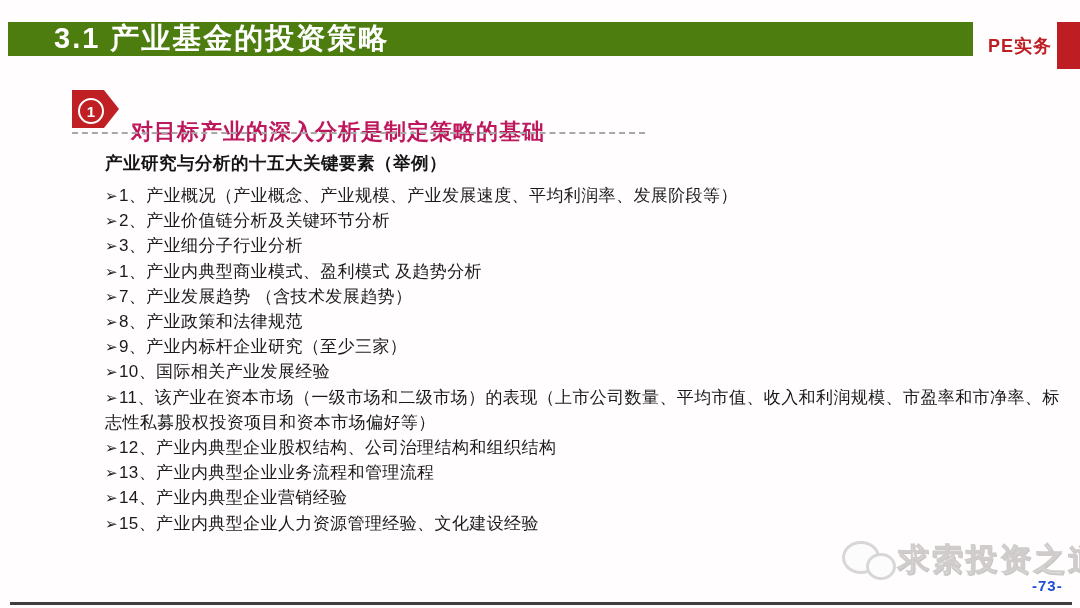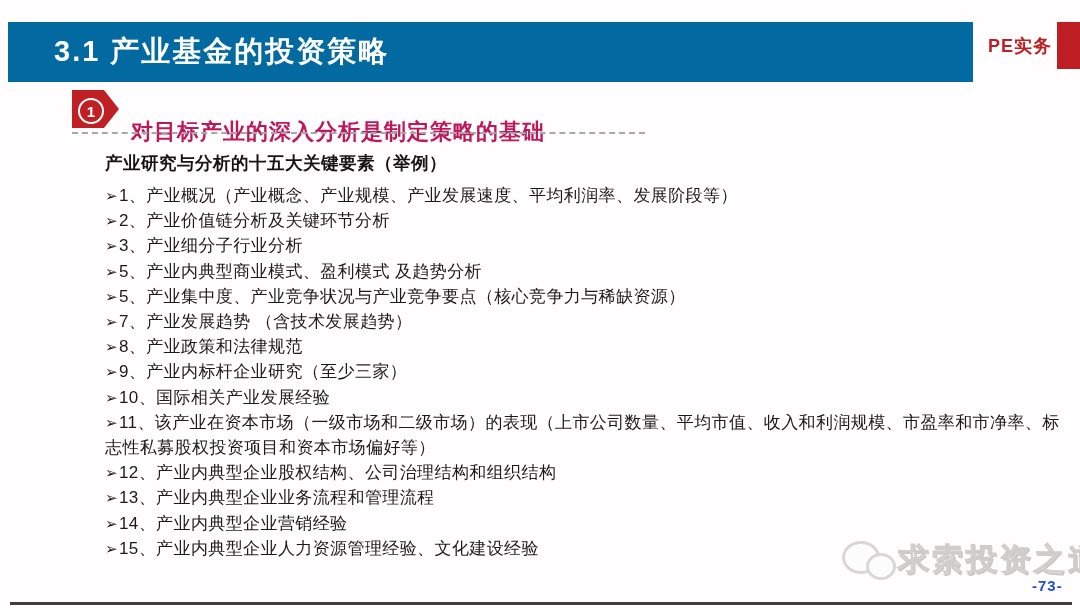--- a/index.html
+++ b/index.html
@@ -6,22 +6,22 @@
   body{
     width:1080px;height:608px;position:relative;overflow:hidden;
     background:#fffdfd;
     font-family:"Liberation Sans","DejaVu Sans",sans-serif;
     color:#1c1c1c;
   }
   .slide{position:absolute;inset:0;}
 
   
   .banner{
-    position:absolute;left:8px;top:22px;width:965px;height:60px;
-    background:#0369a1;
+    position:absolute;left:8px;top:22px;width:965px;height:34px;
+    background:#4d7c0f;
     display:flex;align-items:center;
   }
   .banner-title{
     color:#ffffff;font-size:29px;font-weight:bold;
     padding-left:46px;letter-spacing:2px;white-space:nowrap;
   }
   .brand-label{
     position:absolute;left:980px;top:22px;width:80px;height:47px;
     display:flex;align-items:center;justify-content:center;
     color:#be1e23;font-size:18px;font-weight:bold;letter-spacing:1px;
@@ -111,22 +111,21 @@
   <div class="badge-circle" style="left:78px;top:98px;position:absolute;">1</div>
   <div class="section-heading">对目标产业的深入分析是制定策略的基础</div>
   <div class="dashed-divider"></div>
 
   <div class="body-text">
     <div class="intro">产业研究与分析的十五大关键要素（举例）</div>
     <div id="key-factors-list">
         <div class="li"><span class="bullet">➢</span><span>1、产业概况（产业概念、产业规模、产业发展速度、平均利润率、发展阶段等）</span></div>
         <div class="li"><span class="bullet">➢</span><span>2、产业价值链分析及关键环节分析</span></div>
         <div class="li"><span class="bullet">➢</span><span>3、产业细分子行业分析</span></div>
-        <div class="li"><span class="bullet">➢</span><span>5、产业内典型商业模式、盈利模式 及趋势分析</span></div>
-        <div class="li"><span class="bullet">➢</span><span>5、产业集中度、产业竞争状况与产业竞争要点（核心竞争力与稀缺资源）</span></div>
+        <div class="li"><span class="bullet">➢</span><span>1、产业内典型商业模式、盈利模式 及趋势分析</span></div>
         <div class="li"><span class="bullet">➢</span><span>7、产业发展趋势 （含技术发展趋势）</span></div>
         <div class="li"><span class="bullet">➢</span><span>8、产业政策和法律规范</span></div>
         <div class="li"><span class="bullet">➢</span><span>9、产业内标杆企业研究（至少三家）</span></div>
         <div class="li"><span class="bullet">➢</span><span>10、国际相关产业发展经验</span></div>
         <div class="li"><span class="bullet">➢</span><span>11、该产业在资本市场（一级市场和二级市场）的表现（上市公司数量、平均市值、收入和利润规模、市盈率和市净率、标志性私募股权投资项目和资本市场偏好等）</span></div>
         <div class="li"><span class="bullet">➢</span><span>12、产业内典型企业股权结构、公司治理结构和组织结构</span></div>
         <div class="li"><span class="bullet">➢</span><span>13、产业内典型企业业务流程和管理流程</span></div>
         <div class="li"><span class="bullet">➢</span><span>14、产业内典型企业营销经验</span></div>
         <div class="li"><span class="bullet">➢</span><span>15、产业内典型企业人力资源管理经验、文化建设经验</span></div>
       </div>

